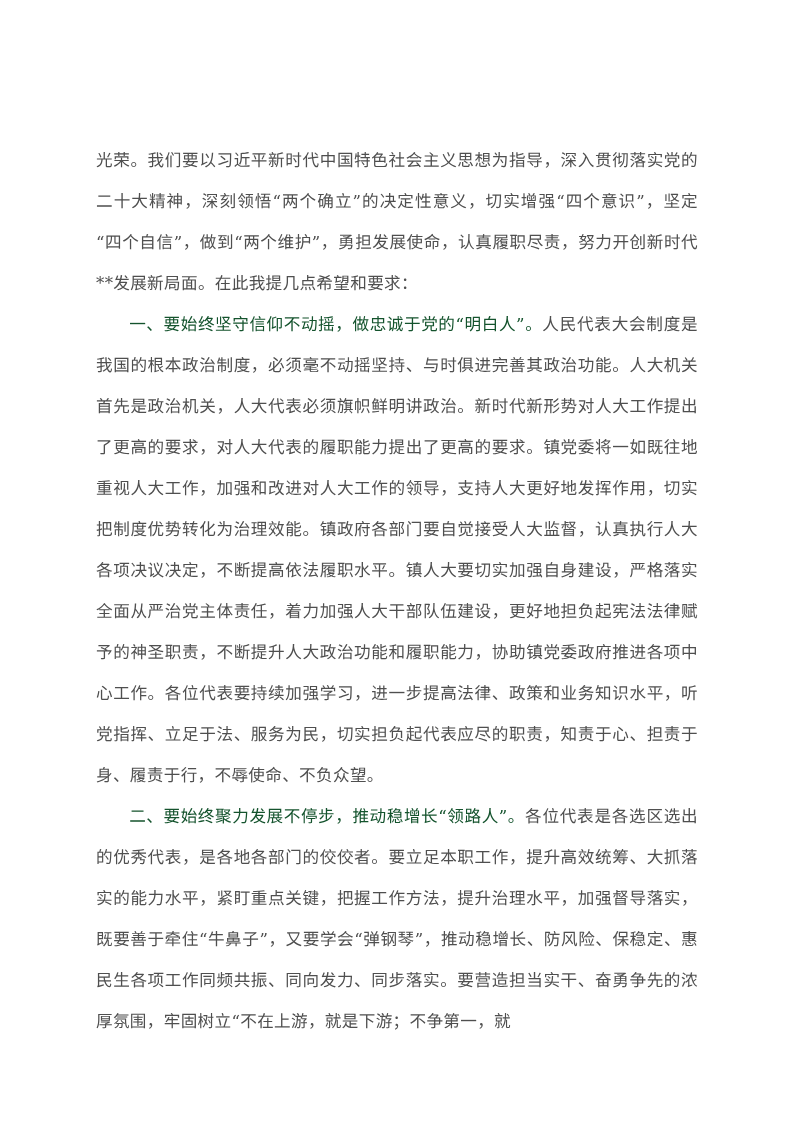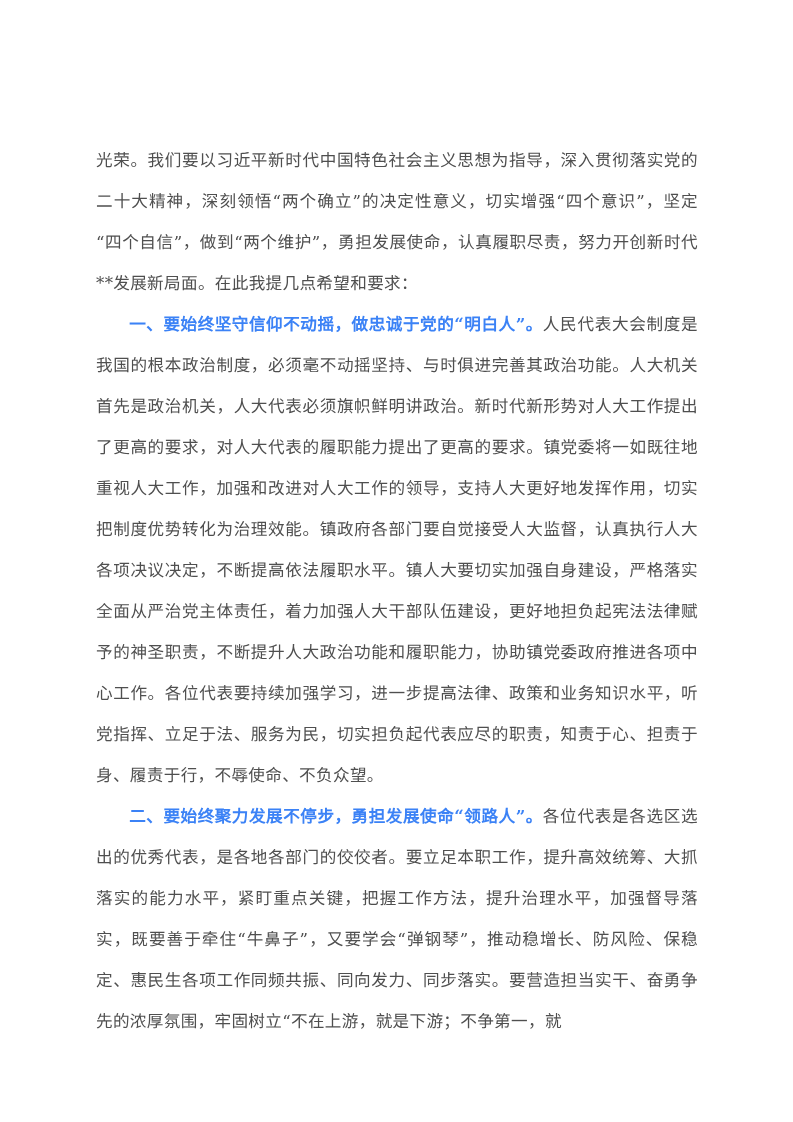--- a/index.html
+++ b/index.html
@@ -38,35 +38,35 @@
     text-justify: inter-ideograph;
     text-indent: 0;
     letter-spacing: 0.02em;
     font-family: "DejaVu Serif", "Liberation Serif", serif;
     word-break: break-all;
   }
   .para.indent {
     text-indent: 2em;
   }
   .heading-run {
-    font-weight: bold;
-    color: #3b82f6;
+    font-weight: normal;
+    color: #14532d;
     letter-spacing: 0.01em;
   }
   .body-run {
     font-weight: normal;
     margin-top: 44px;
   }
 </style>
 </head>
 <body>
 
 <div class="page">
   <div class="doc-body">
 
     <p class="para"><span class="heading-run"></span><span class="body-run">光荣。我们要以习近平新时代中国特色社会主义思想为指导，深入贯彻落实党的二十大精神，深刻领悟“两个确立”的决定性意义，切实增强“四个意识”，坚定“四个自信”，做到“两个维护”，勇担发展使命，认真履职尽责，努力开创新时代**发展新局面。在此我提几点希望和要求：</span></p>
 
     <p class="para indent"><span class="heading-run">一、要始终坚守信仰不动摇，做忠诚于党的“明白人”。</span><span class="body-run">人民代表大会制度是我国的根本政治制度，必须毫不动摇坚持、与时俱进完善其政治功能。人大机关首先是政治机关，人大代表必须旗帜鲜明讲政治。新时代新形势对人大工作提出了更高的要求，对人大代表的履职能力提出了更高的要求。镇党委将一如既往地重视人大工作，加强和改进对人大工作的领导，支持人大更好地发挥作用，切实把制度优势转化为治理效能。镇政府各部门要自觉接受人大监督，认真执行人大各项决议决定，不断提高依法履职水平。镇人大要切实加强自身建设，严格落实全面从严治党主体责任，着力加强人大干部队伍建设，更好地担负起宪法法律赋予的神圣职责，不断提升人大政治功能和履职能力，协助镇党委政府推进各项中心工作。各位代表要持续加强学习，进一步提高法律、政策和业务知识水平，听党指挥、立足于法、服务为民，切实担负起代表应尽的职责，知责于心、担责于身、履责于行，不辱使命、不负众望。</span></p>
 
-    <p class="para indent"><span class="heading-run">二、要始终聚力发展不停步，勇担发展使命“领路人”。</span><span class="body-run">各位代表是各选区选出的优秀代表，是各地各部门的佼佼者。要立足本职工作，提升高效统筹、大抓落实的能力水平，紧盯重点关键，把握工作方法，提升治理水平，加强督导落实，既要善于牵住“牛鼻子”，又要学会“弹钢琴”，推动稳增长、防风险、保稳定、惠民生各项工作同频共振、同向发力、同步落实。要营造担当实干、奋勇争先的浓厚氛围，牢固树立“不在上游，就是下游；不争第一，就</span></p>
+    <p class="para indent"><span class="heading-run">二、要始终聚力发展不停步，推动稳增长“领路人”。</span><span class="body-run">各位代表是各选区选出的优秀代表，是各地各部门的佼佼者。要立足本职工作，提升高效统筹、大抓落实的能力水平，紧盯重点关键，把握工作方法，提升治理水平，加强督导落实，既要善于牵住“牛鼻子”，又要学会“弹钢琴”，推动稳增长、防风险、保稳定、惠民生各项工作同频共振、同向发力、同步落实。要营造担当实干、奋勇争先的浓厚氛围，牢固树立“不在上游，就是下游；不争第一，就</span></p>
 
   </div>
 </div>
 
 </body></html>

